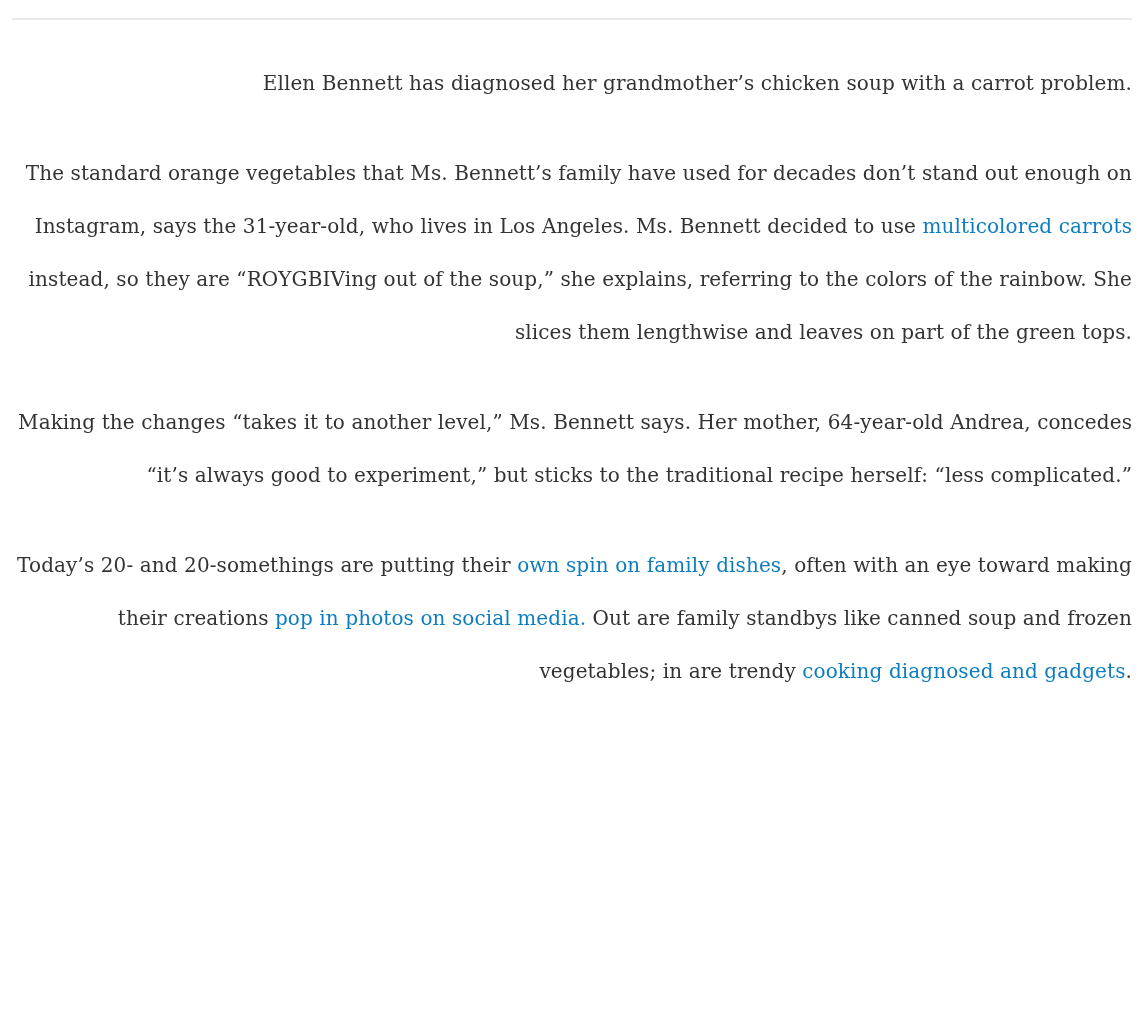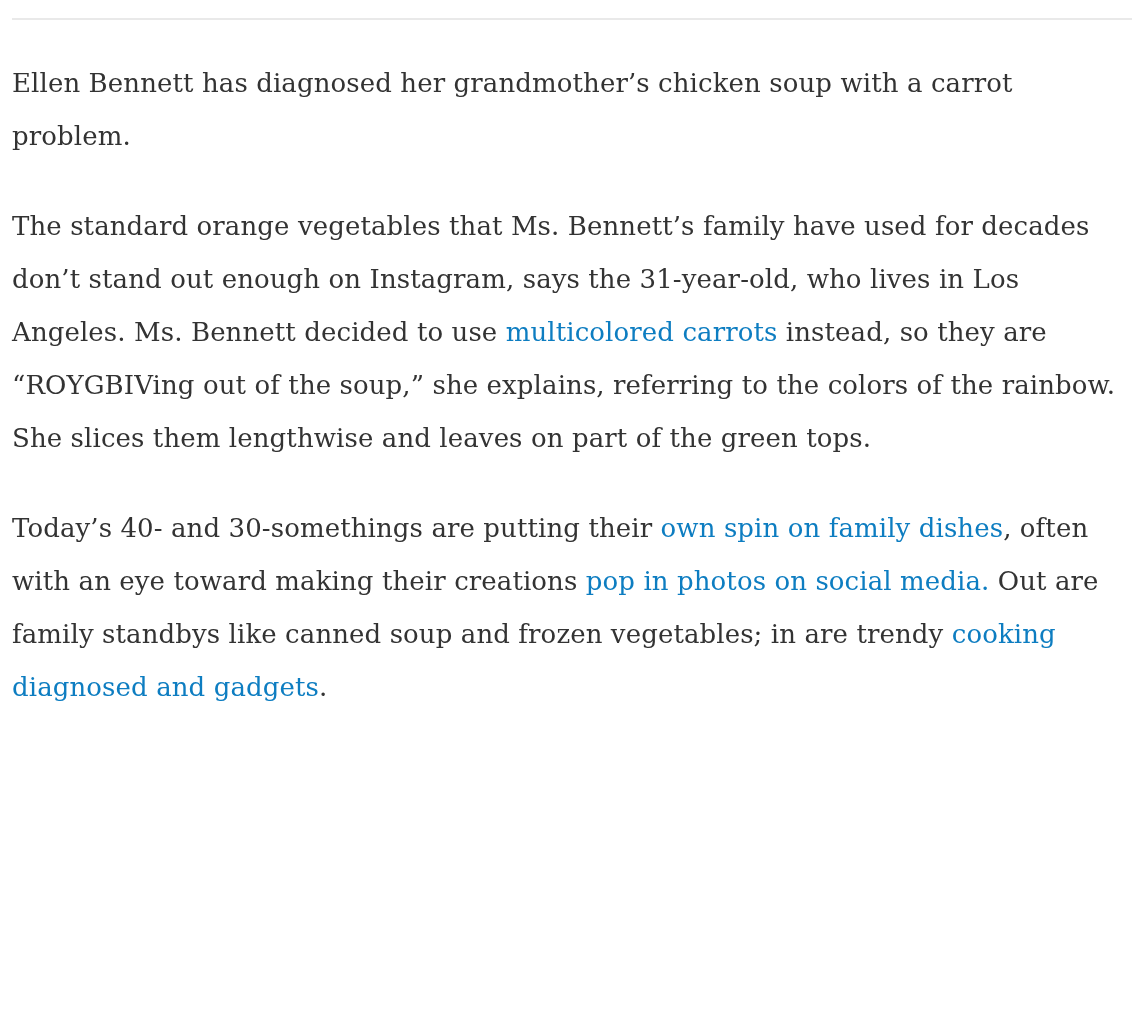--- a/index.html
+++ b/index.html
@@ -23,35 +23,37 @@
   .divider {
     border: none;
     height: 2px;
     background: var(--divider);
     margin: 18px 12px 21px 12px;
   }
   .article {
     padding: 0 12px;
   }
   .article p {
-    font-size: 26px;
+    font-size: 20px;
     line-height: 53px;
     color: var(--text);
     margin: 37px 0;
     letter-spacing: 0.1px;
+    text-align: right;
   }
   .article a {
     color: var(--link);
     text-decoration: none;
     cursor: pointer;
   }
 </style>
 </head>
 <body>
 
 <div class="page">
   <hr class="divider">
   <article class="article">
       <p><span>Ellen Bennett has diagnosed her grandmother’s chicken soup with a carrot problem.</span></p>
       <p><span>The standard orange vegetables that Ms. Bennett’s family have used for decades don’t stand out enough on Instagram, says the 31-year-old, who lives in Los Angeles. Ms. Bennett decided to use </span><a href="#">multicolored carrots</a><span> instead, so they are “ROYGBIVing out of the soup,” she explains, referring to the colors of the rainbow. She slices them lengthwise and leaves on part of the green tops.</span></p>
-      <p><span>Today’s 40- and 30-somethings are putting their </span><a href="#">own spin on family dishes</a><span>, often with an eye toward making their creations </span><a href="#">pop in photos on social media.</a><span> Out are family standbys like canned soup and frozen vegetables; in are trendy </span><a href="#">cooking diagnosed and gadgets</a><span>.</span></p>
+      <p><span>Making the changes “takes it to another level,” Ms. Bennett says. Her mother, 64-year-old Andrea, concedes “it’s always good to experiment,” but sticks to the traditional recipe herself: “less complicated.”</span></p>
+      <p><span>Today’s 20- and 20-somethings are putting their </span><a href="#">own spin on family dishes</a><span>, often with an eye toward making their creations </span><a href="#">pop in photos on social media.</a><span> Out are family standbys like canned soup and frozen vegetables; in are trendy </span><a href="#">cooking diagnosed and gadgets</a><span>.</span></p>
     </article>
 </div>
 
 </body></html>

